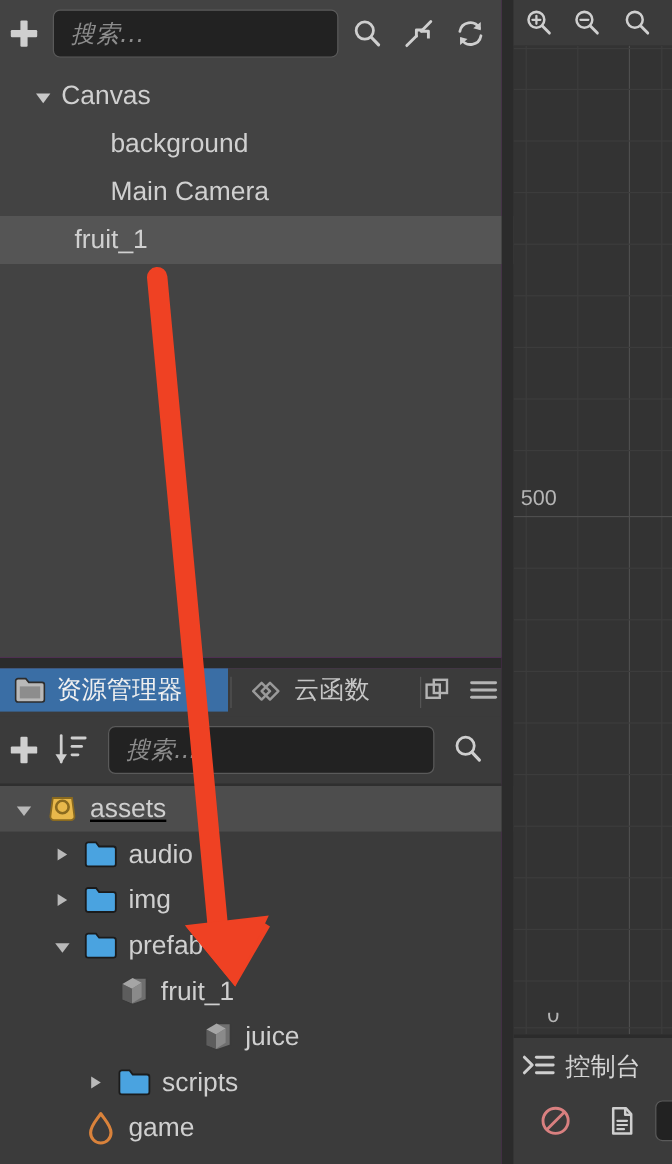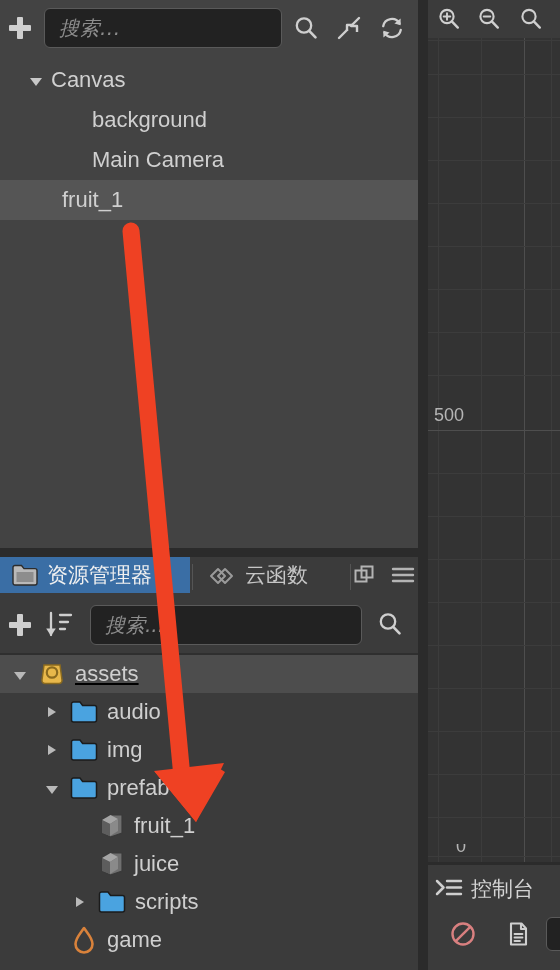--- a/index.html
+++ b/index.html
@@ -302,21 +302,21 @@
         <div class="arow" style="padding-left:98px;">
           <svg class="aicon" width="28" height="28" viewBox="0 0 28 28">
             <polygon points="4,8 12.5,3 24,3 24,21 12.5,25 4,21" fill="#6f6f6f" stroke="#3a3a3a" stroke-width="1.2"></polygon>
             <polygon points="4,8 12.5,3 20,7 12,12" fill="#a5a5a5"></polygon>
             <polygon points="12,12 20,7 20,19 12,24" fill="#8a8a8a"></polygon>
             <polygon points="4,8 12,12 12,24 4,21" fill="#5d5d5d"></polygon>
           </svg>
           <span class="alabel" style="margin-left:8px">fruit_1</span>
         </div>
 
-        <div class="arow" style="padding-left:98px;">
+        <div class="arow" style="justify-content:center;">
           <svg class="aicon" width="28" height="28" viewBox="0 0 28 28">
             <polygon points="4,8 12.5,3 24,3 24,21 12.5,25 4,21" fill="#6f6f6f" stroke="#3a3a3a" stroke-width="1.2"></polygon>
             <polygon points="4,8 12.5,3 20,7 12,12" fill="#a5a5a5"></polygon>
             <polygon points="12,12 20,7 20,19 12,24" fill="#8a8a8a"></polygon>
             <polygon points="4,8 12,12 12,24 4,21" fill="#5d5d5d"></polygon>
           </svg>
           <span class="alabel" style="margin-left:8px">juice</span>
         </div>
 
         <div class="arow" style="padding-left:76px;">

